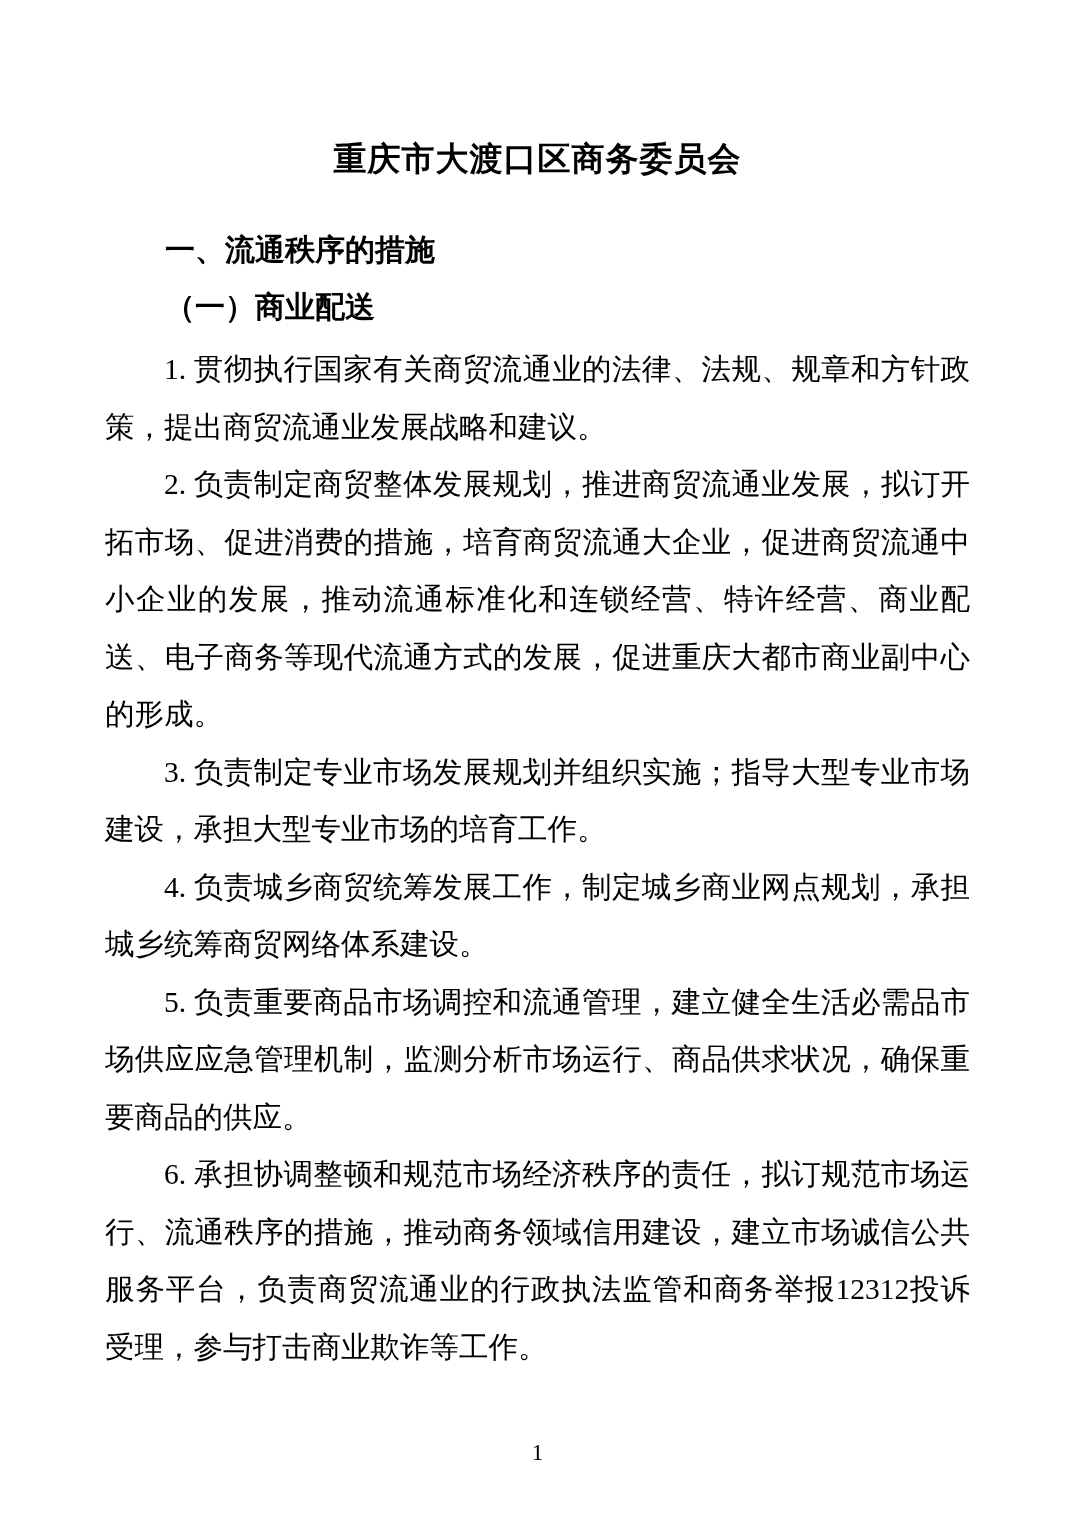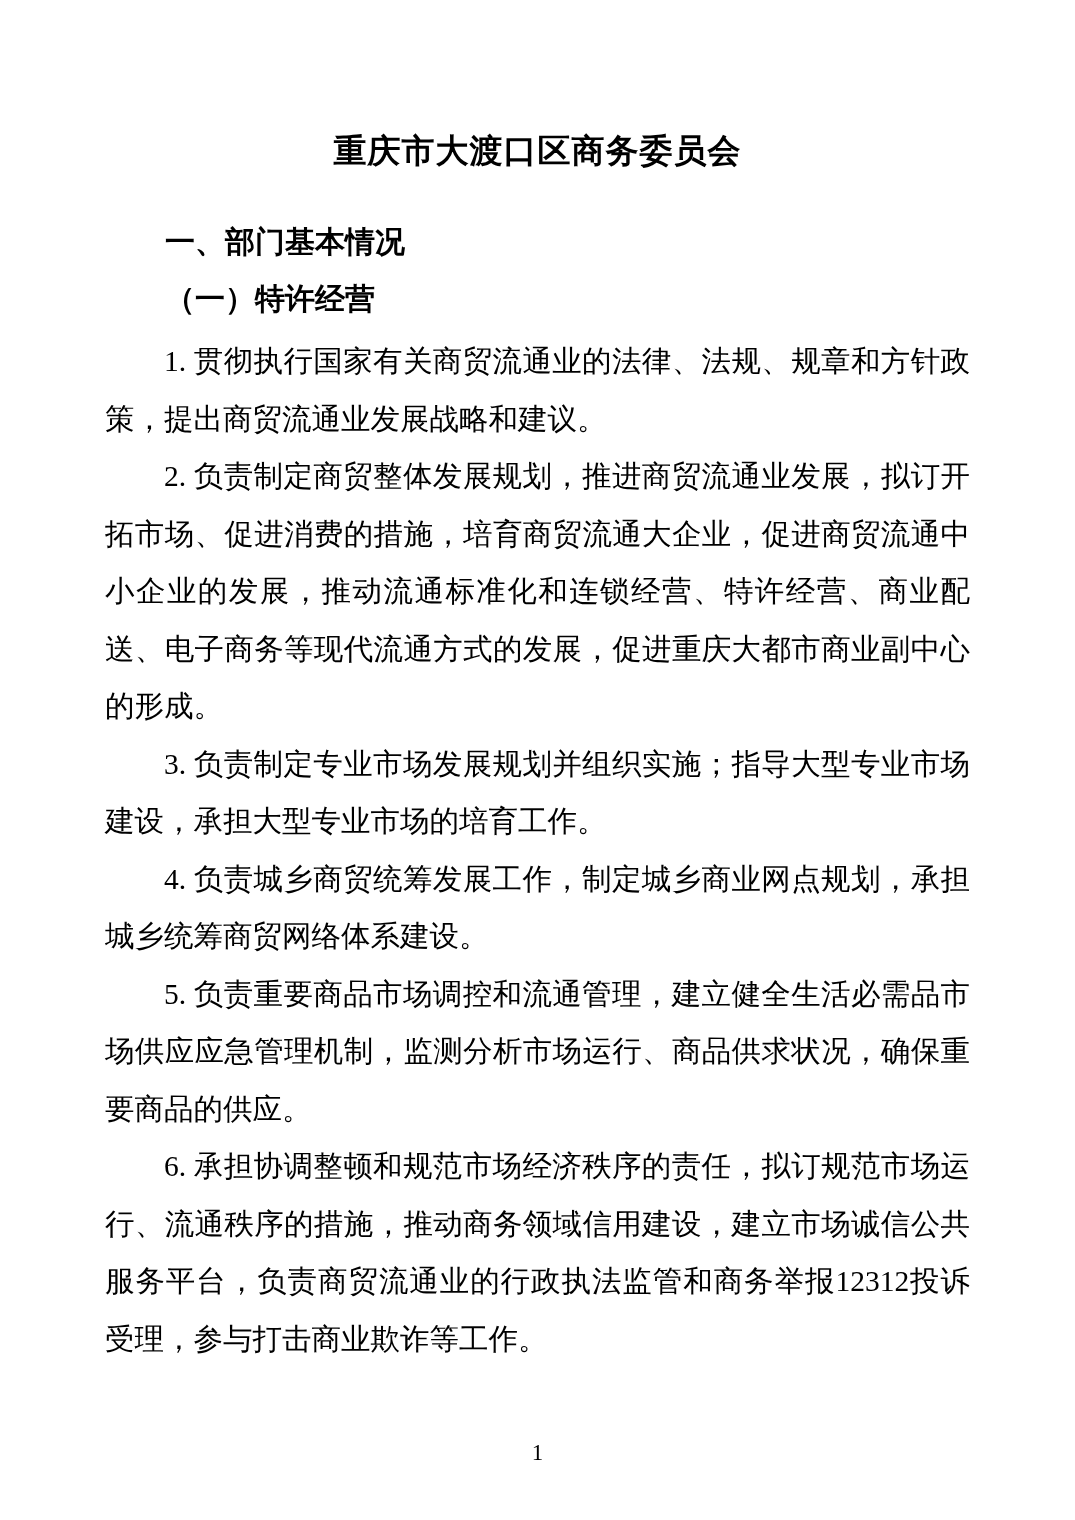--- a/index.html
+++ b/index.html
@@ -11,21 +11,21 @@
     position: relative;
     width: 1075px;
     height: 1520px;
     background: #ffffff;
     color: #000000;
     font-family: "Liberation Serif", "DejaVu Serif", serif;
     overflow: hidden;
     margin: 0 auto;
   }
   .content {
-    padding: 0 105px;
+    padding: 8px 105px;
   }
   .title {
     text-align: center;
     font-weight: bold;
     font-size: 33px;
     line-height: 58px;
     letter-spacing: 1px;
     font-family: "Liberation Serif", "DejaVu Serif", serif;
   }
   .title-first {
@@ -73,23 +73,23 @@
 </style>
 </head>
 <body>
 
 <div class="page">
   <div class="content">
 
     <div class="title title-first">重庆市大渡口区商务委员会</div>
 
 
-    <h2 class="section-heading">一、部门基本情况</h2>
+    <h2 class="section-heading">一、流通秩序的措施</h2>
 
-    <h3 class="subsection-heading">（一）特许经营</h3>
+    <h3 class="subsection-heading">（一）商业配送</h3>
 
     <div class="body-block">
       <p class="body-para">1. 贯彻执行国家有关商贸流通业的法律、法规、规章和方针政策，提出商贸流通业发展战略和建议。</p>
       <p class="body-para">2. 负责制定商贸整体发展规划，推进商贸流通业发展，拟订开拓市场、促进消费的措施，培育商贸流通大企业，促进商贸流通中小企业的发展，推动流通标准化和连锁经营、特许经营、商业配送、电子商务等现代流通方式的发展，促进重庆大都市商业副中心的形成。</p>
       <p class="body-para">3. 负责制定专业市场发展规划并组织实施；指导大型专业市场建设，承担大型专业市场的培育工作。</p>
       <p class="body-para">4. 负责城乡商贸统筹发展工作，制定城乡商业网点规划，承担城乡统筹商贸网络体系建设。</p>
       <p class="body-para">5. 负责重要商品市场调控和流通管理，建立健全生活必需品市场供应应急管理机制，监测分析市场运行、商品供求状况，确保重要商品的供应。</p>
       <p class="body-para">6. 承担协调整顿和规范市场经济秩序的责任，拟订规范市场运行、流通秩序的措施，推动商务领域信用建设，建立市场诚信公共服务平台，负责商贸流通业的行政执法监管和商务举报12312投诉受理，参与打击商业欺诈等工作。</p>
     </div>
 

